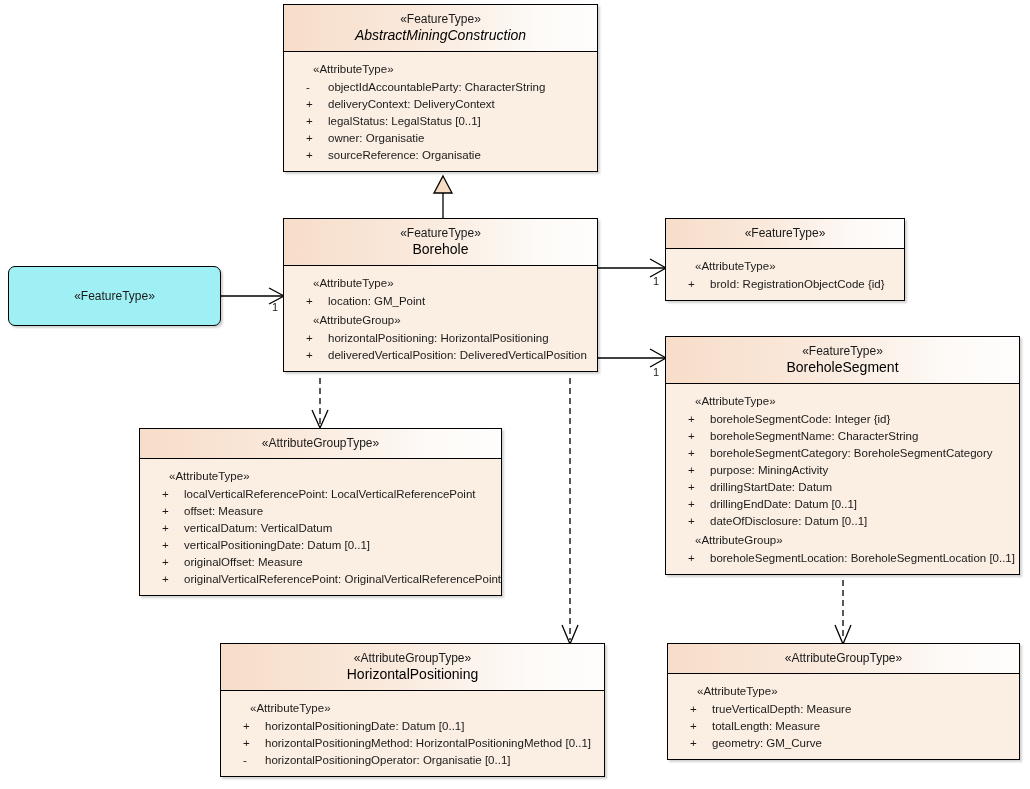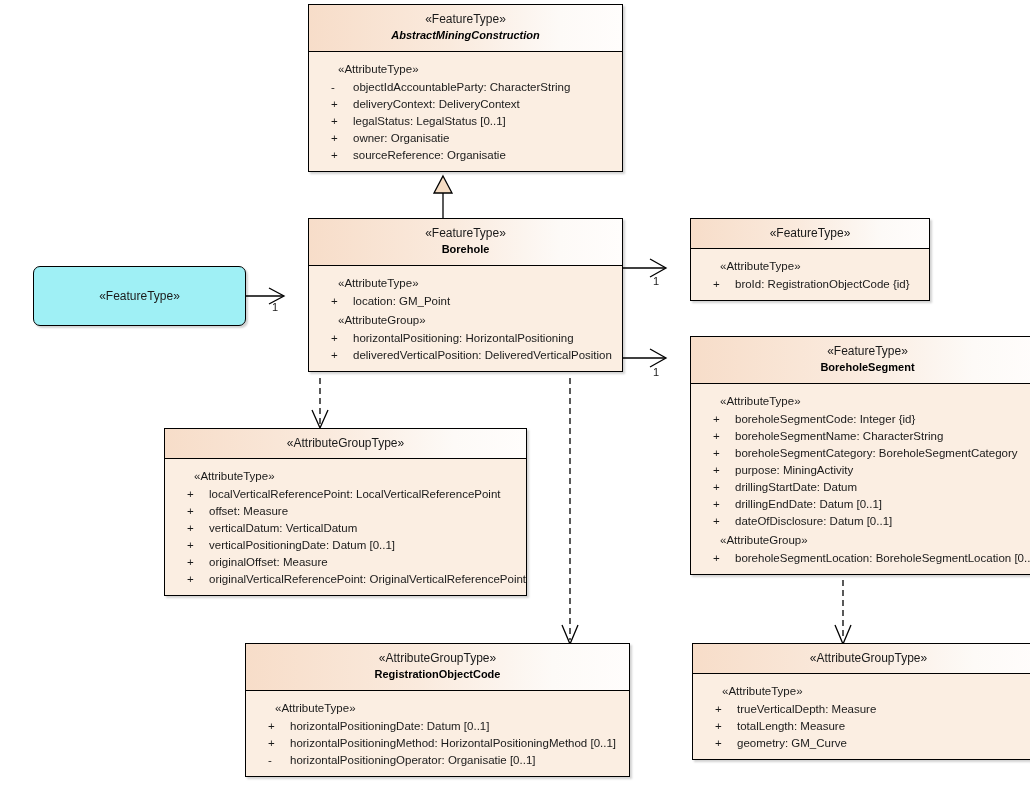--- a/index.html
+++ b/index.html
@@ -12,36 +12,35 @@
   svg#wires{position:absolute;left:0;top:0;width:1030px;height:789px;pointer-events:none;}
 
   
   .uml{
     position:absolute;
     box-sizing:border-box;
     border:1.4px solid #000;
     background:#fbeee2;
     box-shadow:2px 2px 2px rgba(0,0,0,.18);
     z-index:5;
-    margin-left:25px;
   }
   .uml.rounded{border-radius:7px;}
   .uml-head{
     box-sizing:border-box;
     border-bottom:1.6px solid #000;
     background:linear-gradient(to right,#f7ddc9 0%,#faeadd 45%,#fdfaf7 80%,#fffdfc 100%);
     text-align:center;
     padding:6px 6px 7px 6px;
   }
   .uml.noborderbottom .uml-head{border-bottom:none;}
   .stereo{
     font-size:12px;color:#1a1a1a;line-height:16px;white-space:nowrap;
   }
   .cname{
-    font-size:11px;font-weight:bold;color:#000;line-height:17px;white-space:nowrap;
+    font-size:14px;font-weight:normal;color:#000;line-height:17px;white-space:nowrap;
   }
   .cname.abstract{font-style:italic;}
   .uml-body{
     padding:7px 4px 7px 15px;
     background:#fbeee2;
   }
   .uml.cyan{background:#9ff0f5;border:1.4px solid #000;}
   .uml.cyan .uml-head{
     background:linear-gradient(to right,#8eeaf2 0%,#a6f2f7 60%,#b6f5f9 100%);
     border-bottom:none;
@@ -254,21 +253,21 @@
       <div class="attr">
         <span class="vis">+</span>
         <span class="sig">originalVerticalReferencePoint: OriginalVerticalReferencePoint</span>
       </div>
     </div>
   </div>
 
   <div class="uml" style="left:220px;top:643px;width:385px;">
     <div class="uml-head">
       <div class="stereo">«AttributeGroupType»</div>
-      <div class="cname">RegistrationObjectCode</div>
+      <div class="cname">HorizontalPositioning</div>
     </div>
     <div class="uml-body">
       <div class="attr-group">«AttributeType»</div>
       <div class="attr">
         <span class="vis">+</span>
         <span class="sig">horizontalPositioningDate: Datum [0..1]</span>
       </div>
       <div class="attr">
         <span class="vis">+</span>
         <span class="sig">horizontalPositioningMethod: HorizontalPositioningMethod [0..1]</span>

